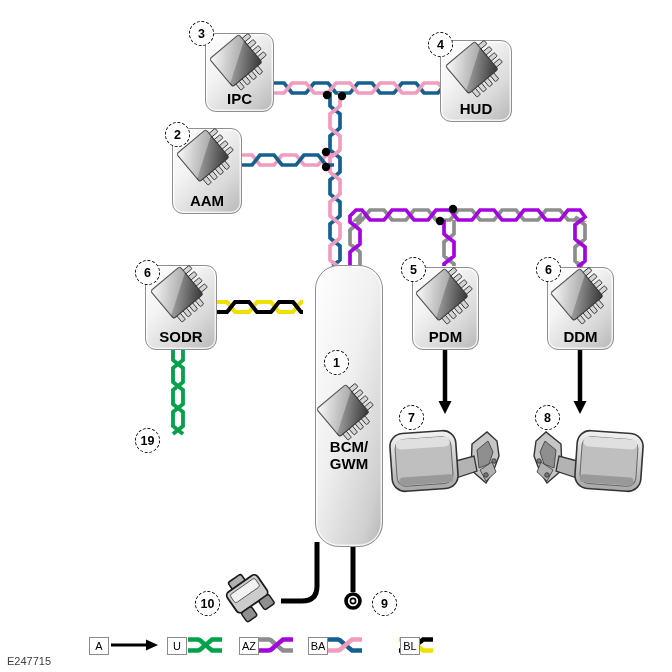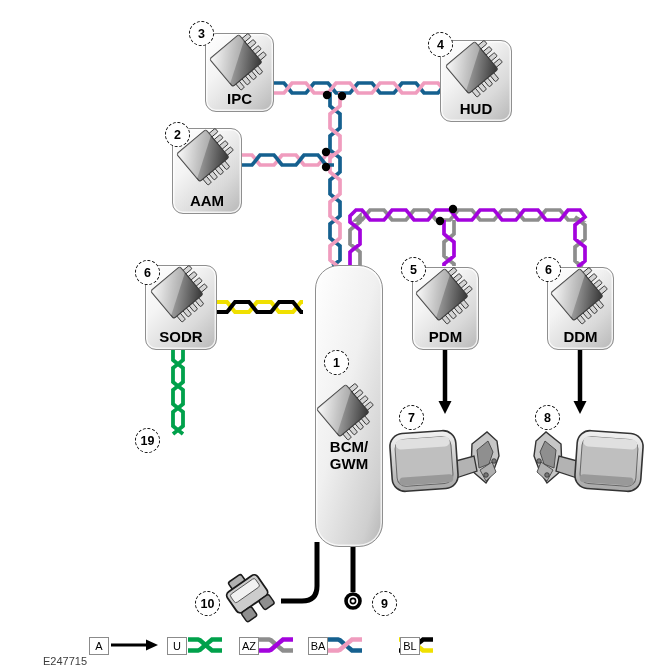--- a/index.html
+++ b/index.html
@@ -19,21 +19,21 @@
   #m-ddm{left:547px;top:267px;width:65px;height:81px}
   #m-bcm{left:315px;top:265px;width:66px;height:280px;border-radius:24px;
     background:linear-gradient(105deg,#ffffff 0%,#f0f0f0 45%,#cfcfcf 85%,#b5b5b5 100%);}
   #m-bcm .chip{top:118px;width:64px;height:58px;}
   #m-bcm .mlabel{bottom:auto;top:172px;white-space:pre-line;line-height:17px;font-size:15px;}
   .callout{position:absolute;width:23px;height:23px;border:1.3px dashed #000;border-radius:50%;
     background:#fff;display:flex;align-items:center;justify-content:center;
     font-weight:bold;font-size:12.5px;color:#000;z-index:6;}
   .lbox{position:absolute;top:637px;width:18px;height:16px;border:1px solid #8b8b8b;background:#fff;
     display:flex;align-items:center;justify-content:center;font-size:11px;color:#000;z-index:4;}
-  #figid{position:absolute;left:7px;top:655px;font-size:11px;color:#3d3d3d;margin-left:36px;}
+  #figid{position:absolute;left:7px;top:655px;font-size:11px;color:#3d3d3d;}
 </style>
 </head>
 <body>
 
 <div id="stage">
   <svg id="wires" xmlns="http://www.w3.org/2000/svg">
     <defs>
       <linearGradient id="chipg" x1="0" y1="0" x2="1" y2="1">
         <stop offset="0" stop-color="#fafafa"></stop>
         <stop offset="0.45" stop-color="#9c9c9c"></stop>

